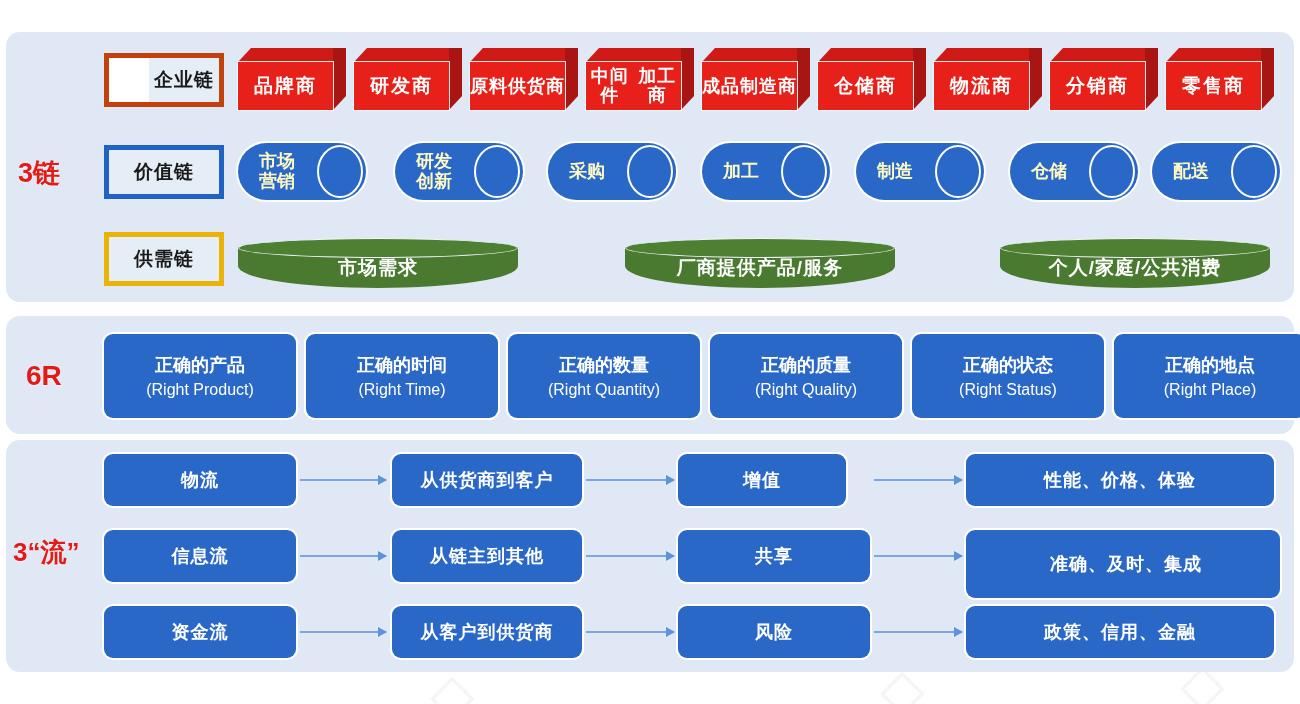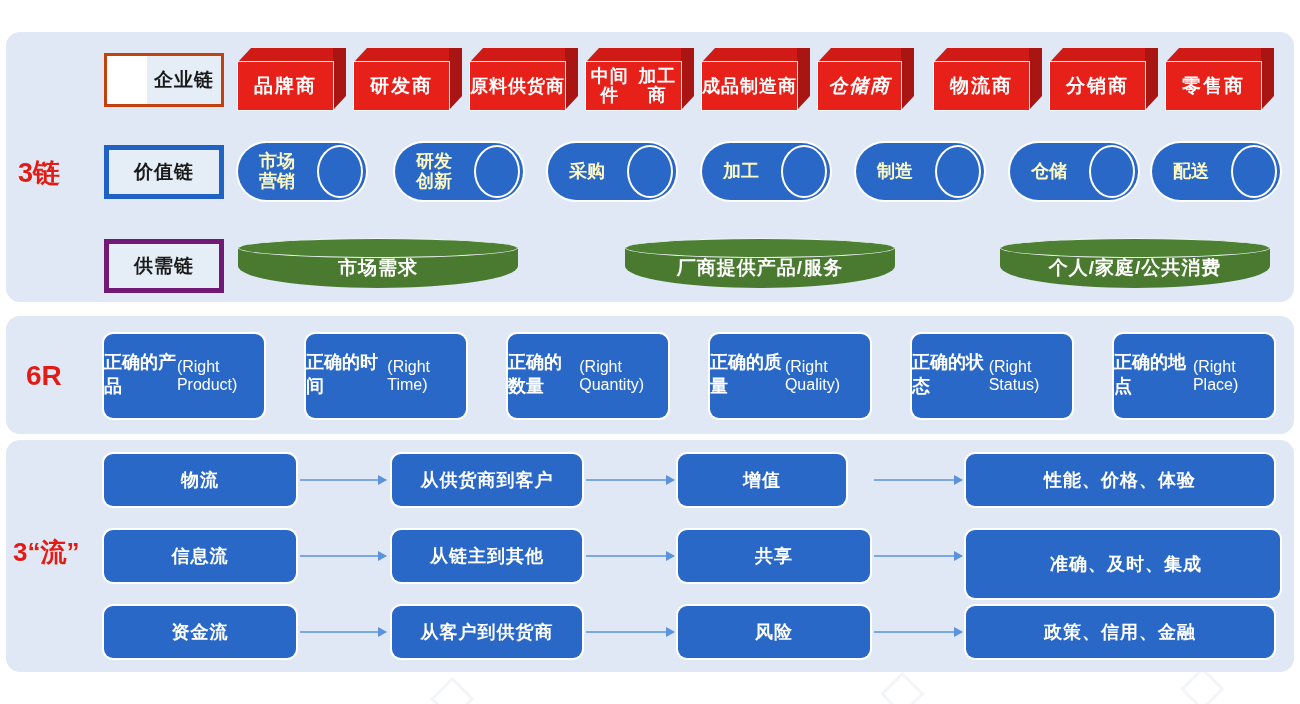--- a/index.html
+++ b/index.html
@@ -47,23 +47,23 @@
     box-sizing: border-box;
     display: flex; align-items: center; justify-content: center;
   }
   .plate .inner {
     width: 100%; height: 100%;
     background: #e5edf7;
     display: flex; align-items: center; justify-content: center;
     font-size: 19px; font-weight: bold; color: #1a1a1a;
     letter-spacing: 1px;
   }
-  #plate-enterprise { left: 104px; top: 53px;  border: 3px solid #c2410c; padding-left: 40px; }
+  #plate-enterprise { left: 104px; top: 53px;  border: 5px solid #c2410c; padding-left: 40px; }
   #plate-value      { left: 104px; top: 145px; border: 5px solid #2062c4; }
-  #plate-supply     { left: 104px; top: 239px; border: 5px solid #701a75; }
+  #plate-supply     { left: 104px; top: 232px; border: 5px solid #eab308; }
 
   
   .cube {
     position: absolute;
     top: 48px;
     height: 62px;
   }
   .cube .top {
     position: absolute; left: 0; top: 0;
     width: 100%; height: 14px;
@@ -135,25 +135,25 @@
     width: 100%; height: 41px;
     display: flex; align-items: center; justify-content: center;
     color: #ffffff; font-weight: bold; font-size: 19px;
     letter-spacing: 1px;
     z-index: 3;
   }
 
   
   .r-card {
     position: absolute;
-    top: 334px; height: 84px; width: 160px;
+    top: 334px; height: 84px; width: 192px;
     background: #2a68c8;
     border-radius: 9px;
     box-shadow: 0 0 0 2px #ffffff;
-    display: flex; flex-direction: row;
+    display: flex; flex-direction: column;
     align-items: center; justify-content: center;
     color: #ffffff;
   }
   .r-card .cn { font-size: 18px; font-weight: bold; margin-bottom: 4px; }
   .r-card .en { font-size: 16px; }
 
   
   .flow-box {
     position: absolute;
     background: #2a68c8;
@@ -242,21 +242,21 @@
   </div>
   <div class="cube" style="left:702px;width:108px;">
     <div class="top"></div>
     <div class="side"></div>
     <div class="front two-line">
       <span>成品制</span>
         <br>
       <span>造商</span>
     </div>
   </div>
-  <div class="cube" style="left:818px;width:96px;font-style:italic;">
+  <div class="cube" style="left:818px;width:108px;">
     <div class="top"></div>
     <div class="side"></div>
     <div class="front">仓储商</div>
   </div>
   <div class="cube" style="left:934px;width:108px;">
     <div class="top"></div>
     <div class="side"></div>
     <div class="front">物流商</div>
   </div>
   <div class="cube" style="left:1050px;width:108px;">

